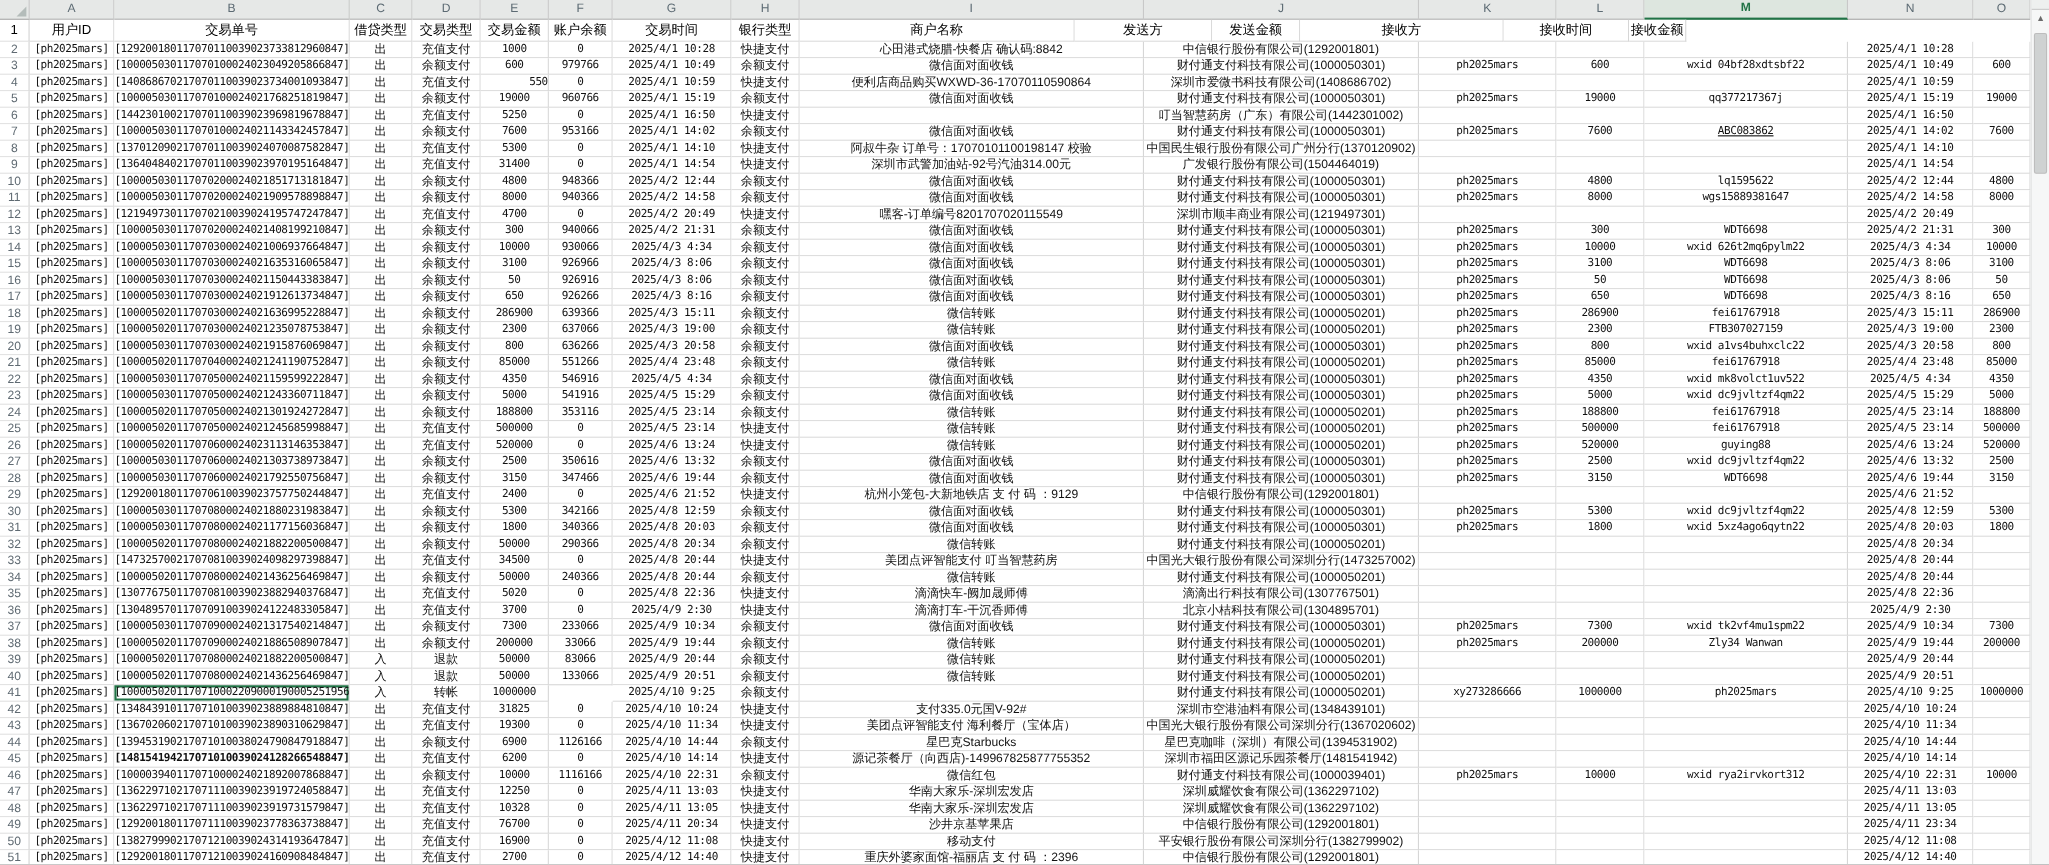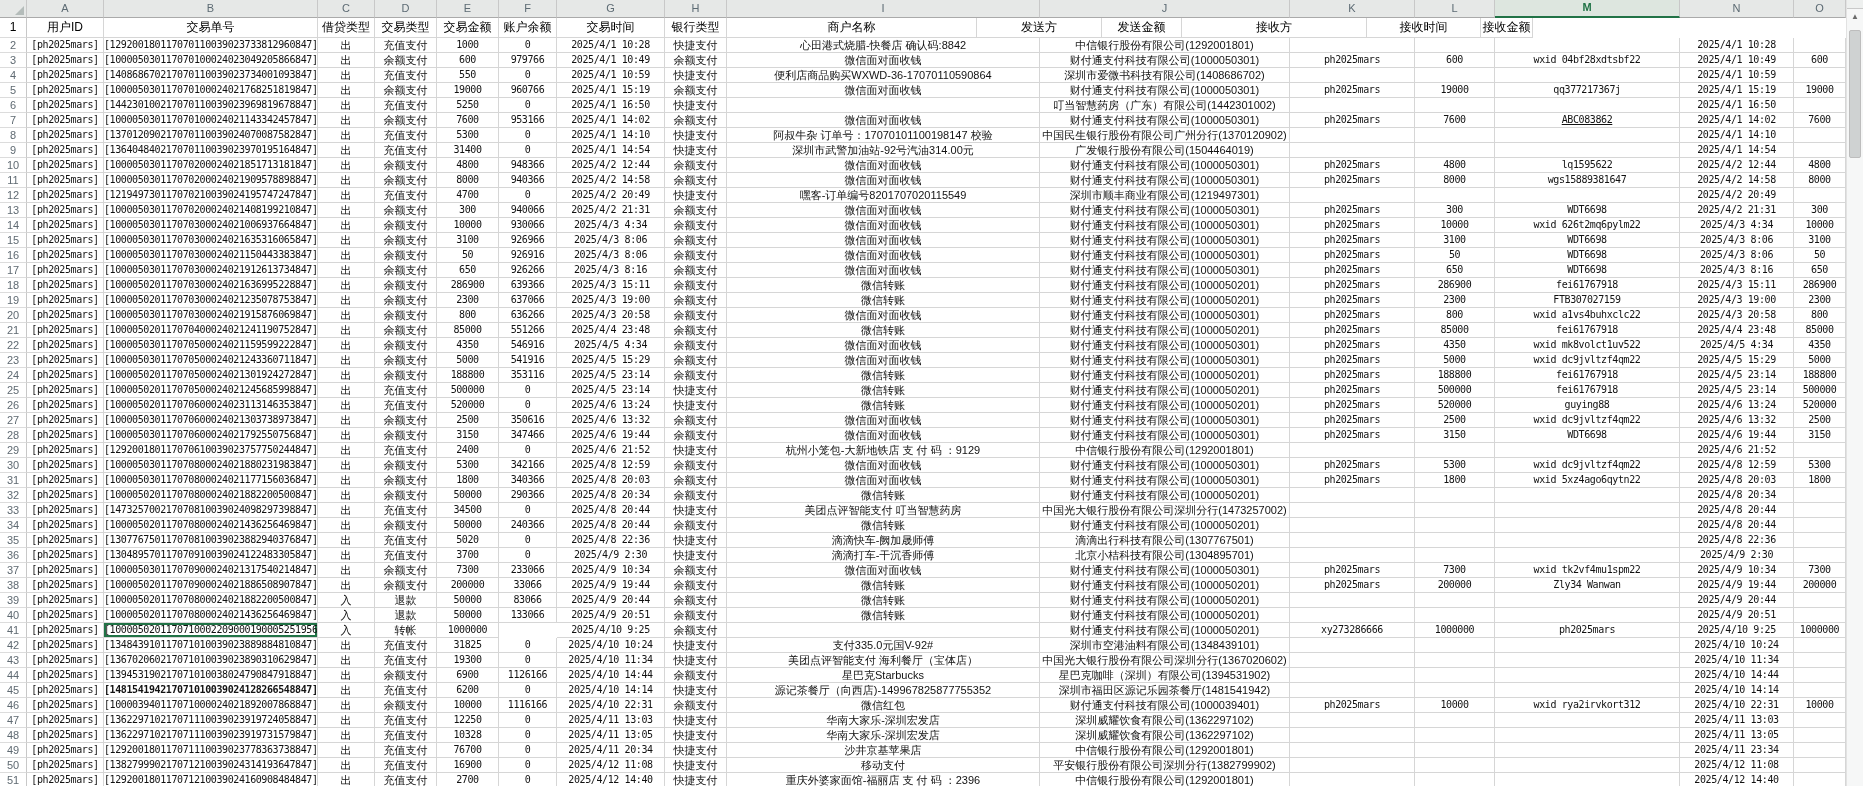--- a/index.html
+++ b/index.html
@@ -117,21 +117,21 @@
           <div class="cell mono" style="width: 185px;">wxid 04bf28xdtsbf22</div>
           <div class="cell mono" style="width: 114px;">2025/4/1 10:49</div>
           <div class="cell mono" style="width: 52px;">600</div>
         </div>
         <div class="row datarow">
           <div class="cell rn" style="width: 27px;">4</div>
           <div class="cell mono" style="width: 77px;">[ph2025mars]</div>
           <div class="cell mono" style="width: 214px;">[140868670217070110039023734001093847]</div>
           <div class="cell " style="width: 57px;">出</div>
           <div class="cell " style="width: 62px;">充值支付</div>
-          <div class="cell mono" style="width: 62px;">550</div>
+          <div class="cell mono" style="width: 62px; text-align: right;">550</div>
           <div class="cell mono" style="width: 58px;">0</div>
           <div class="cell mono" style="width: 108px;">2025/4/1 10:59</div>
           <div class="cell " style="width: 62px;">快捷支付</div>
           <div class="cell " style="width: 313px;">便利店商品购买WXWD-36-17070110590864</div>
           <div class="cell " style="width: 250px;">深圳市爱微书科技有限公司(1408686702)</div>
           <div class="cell mono" style="width: 125px;"></div>
           <div class="cell mono" style="width: 80px;"></div>
           <div class="cell mono" style="width: 185px;"></div>
           <div class="cell mono" style="width: 114px;">2025/4/1 10:59</div>
           <div class="cell mono" style="width: 52px;"></div>

